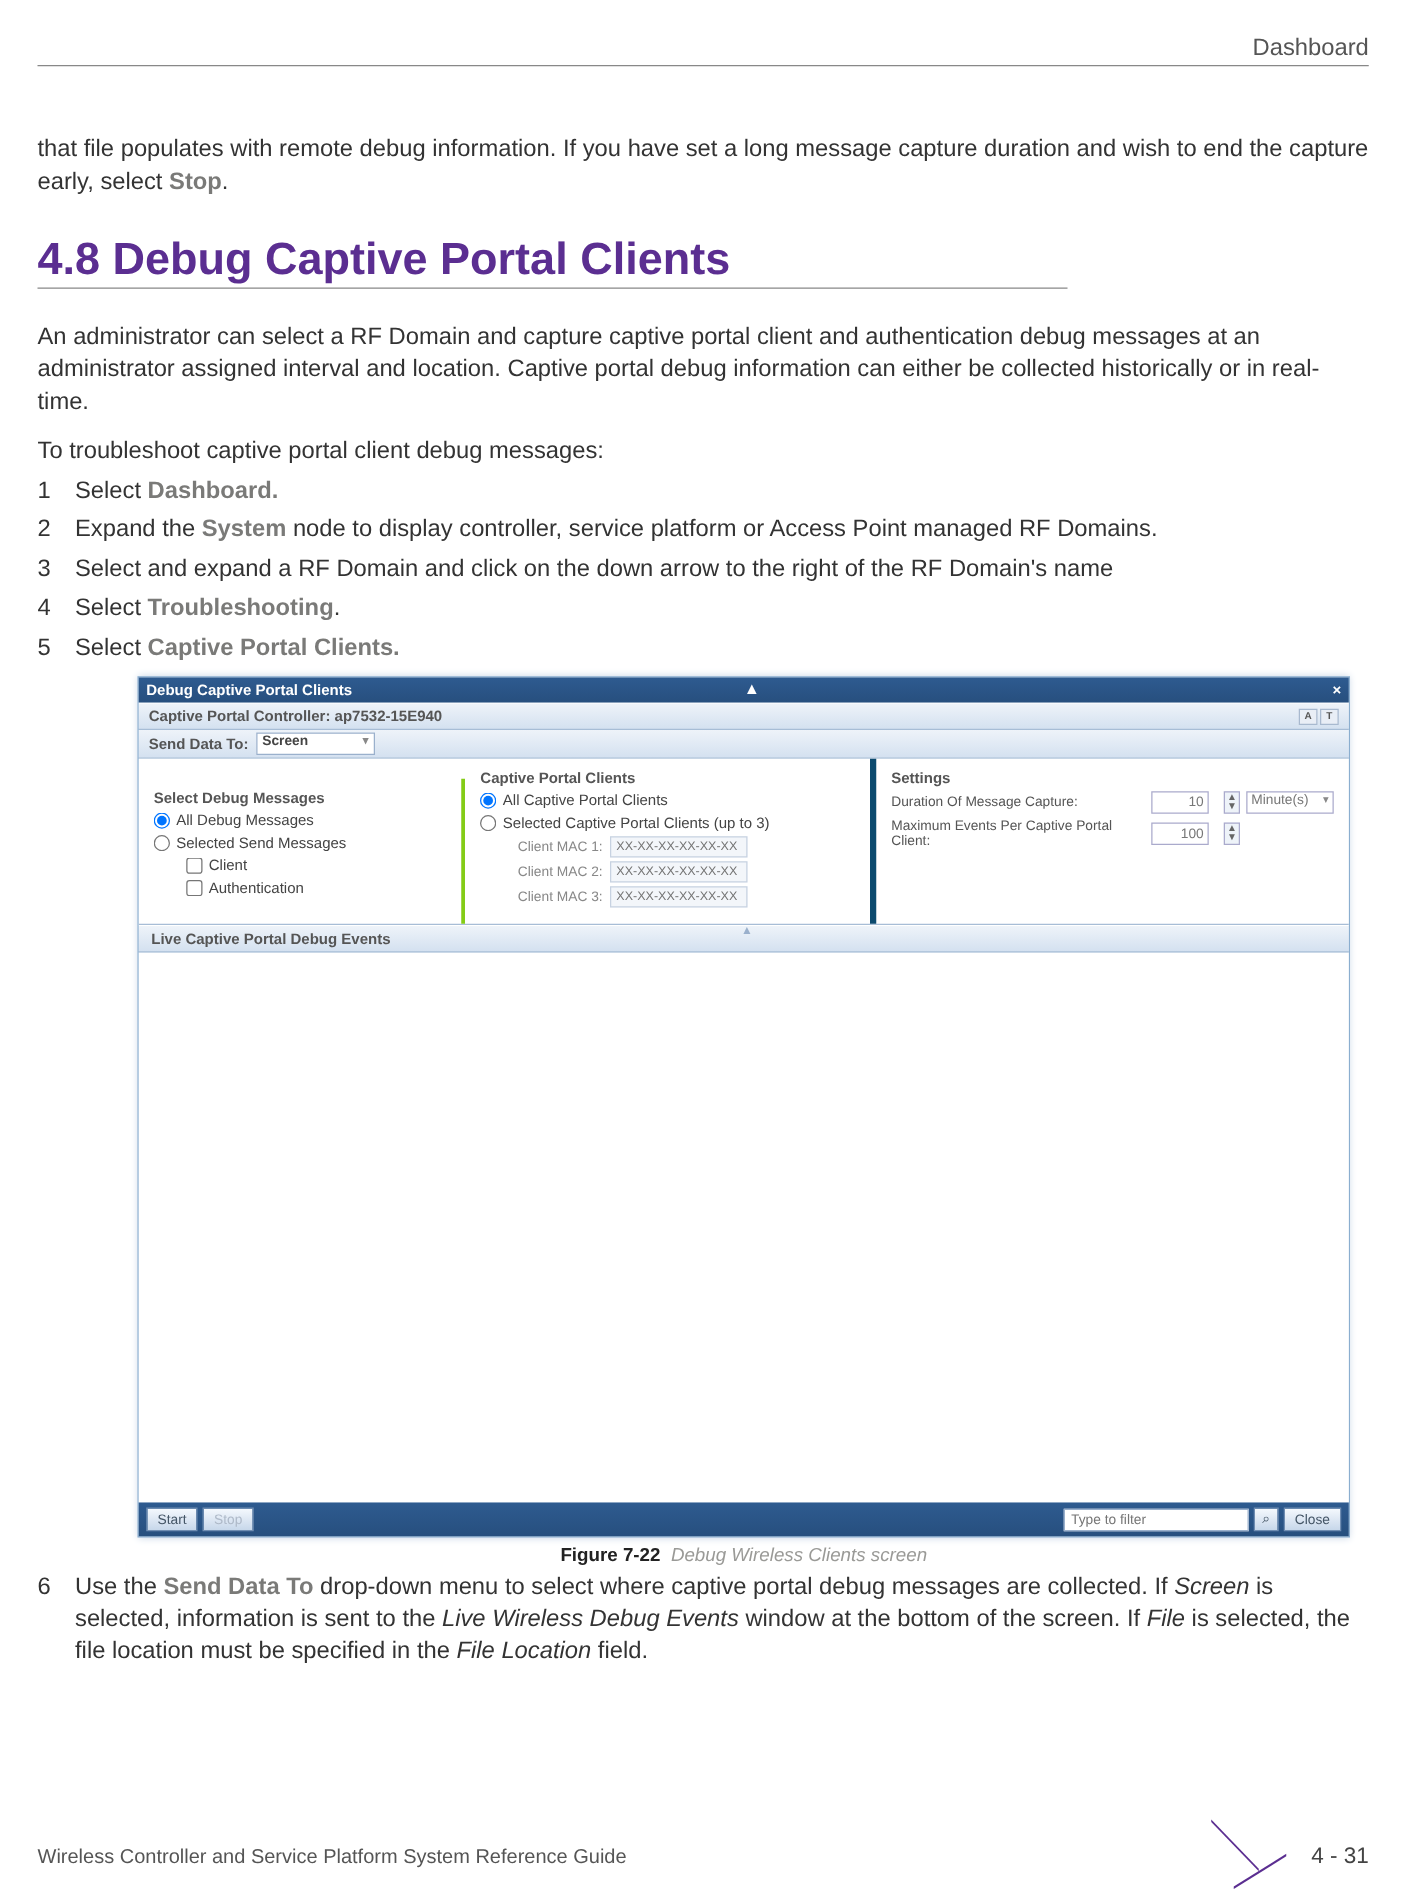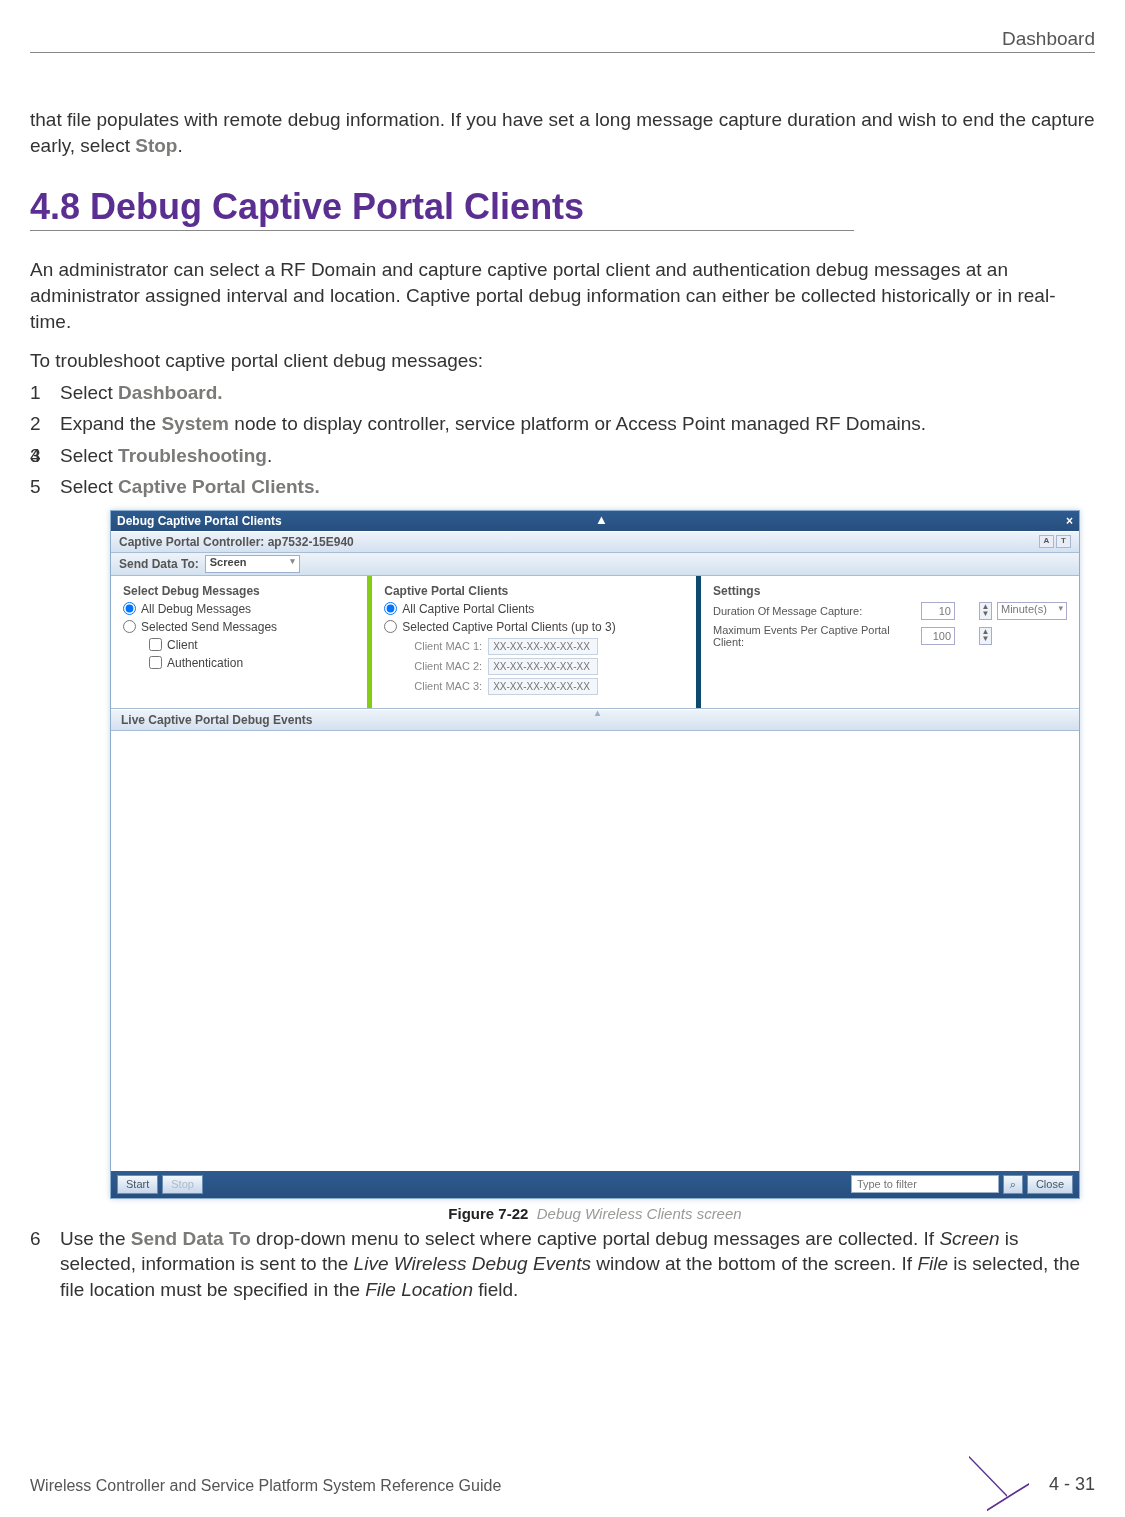--- a/index.html
+++ b/index.html
@@ -95,31 +95,31 @@
     padding: 2px 8px;
     display: flex; align-items: center; gap: 6px;
     font-weight: 700; color:#555;
   }
   .sendbar select, .fake-select {
     border: 1px solid #9ab0cc; background: #fff; font-size: 11px;
     height: 18px; width: 95px; color:#444; padding:0 4px;
   }
   .mid { display: flex; gap: 0; background:#fff; border-bottom:1px solid #a7bdd6;}
   .col { padding: 8px 12px 10px 12px; }
-  .col.left { width: 270px; border-right: 5px solid #84cc16;}
+  .col.left { width: 270px; border-right: 3px solid #84cc16; margin-top: 16px;}
   .col.center { width: 340px; border-right: 5px solid #0c4a6e;}
   .col.right { flex:1; }
   .col-title { font-weight: 700; color:#555; margin-bottom:4px; }
   .radio-row, .chk-row { display:flex; align-items:center; gap:5px; margin:4px 0; color:#444; font-size:12px;}
   .radio-row input, .chk-row input { margin:0;}
   .indent { margin-left: 26px; }
   .mac-row { display:flex; align-items:center; gap:6px; margin:3px 0 3px 30px; font-size:11px; color:#888;}
   .mac-row input { width:110px; height:17px; border:1px solid #c7d2e1; background:#f3f6fa; font-size:10px; color:#bbb; padding:0 4px;}
   .settings-row { display:grid; grid-template-columns: 205px 55px 15px 70px; align-items:center; gap:3px; font-size:11px; color:#555; margin:4px 0;}
-  .spin { width:34px; height:18px; border:1px solid #aac; background:#fff; font-size:11px; text-align:right; padding:0 3px; color:#777;}
+  .spin { width:46px; height:18px; border:1px solid #aac; background:#fff; font-size:11px; text-align:right; padding:0 3px; color:#777;}
   .spinbtns { width:13px; height:18px; border:1px solid #aac; background:#eef3f9; font-size:8px; line-height:7px; text-align:center; color:#666;}
   .unit-sel { width:70px; height:18px; border:1px solid #aac; background:#fff; font-size:11px; color:#777; padding:0 3px;}
   .livebar {
     background: linear-gradient(#eef3f9, #d4e1f0);
     border-top:1px solid #fff; border-bottom:1px solid #a7bdd6;
     padding:3px 10px; font-weight:700; color:#555;
     position:relative;
   }
   .livebar .handle { position:absolute; left:50%; top:-3px; font-size:10px; color:#9ab0cc;}
   .live-area { height: 440px; background:#fff; }
@@ -184,20 +184,21 @@
 <p class="body-text" style="margin-top:10px;margin-bottom:4px;">To troubleshoot captive portal client debug messages:</p>
 
 <ol class="steps">
   <li><span class="num">1</span>
     <span>Select </span><span class="boldgray">Dashboard.</span>
   </li>
   <li><span class="num">2</span>
     <span>Expand the </span><span class="boldgray">System</span><span> node to display controller, service platform or Access Point managed RF Domains.</span>
   </li>
   <li><span class="num">3</span>
+    <span>Select and expand a RF Domain and click on the down arrow to the right of the RF Domain's name</span>
   </li>
   <li><span class="num">4</span>
     <span>Select </span><span class="boldgray">Troubleshooting</span><span>.</span>
   </li>
   <li><span class="num">5</span>
     <span>Select </span><span class="boldgray">Captive Portal Clients.</span>
   </li>
 </ol>
 
 <div class="shot-wrap">

